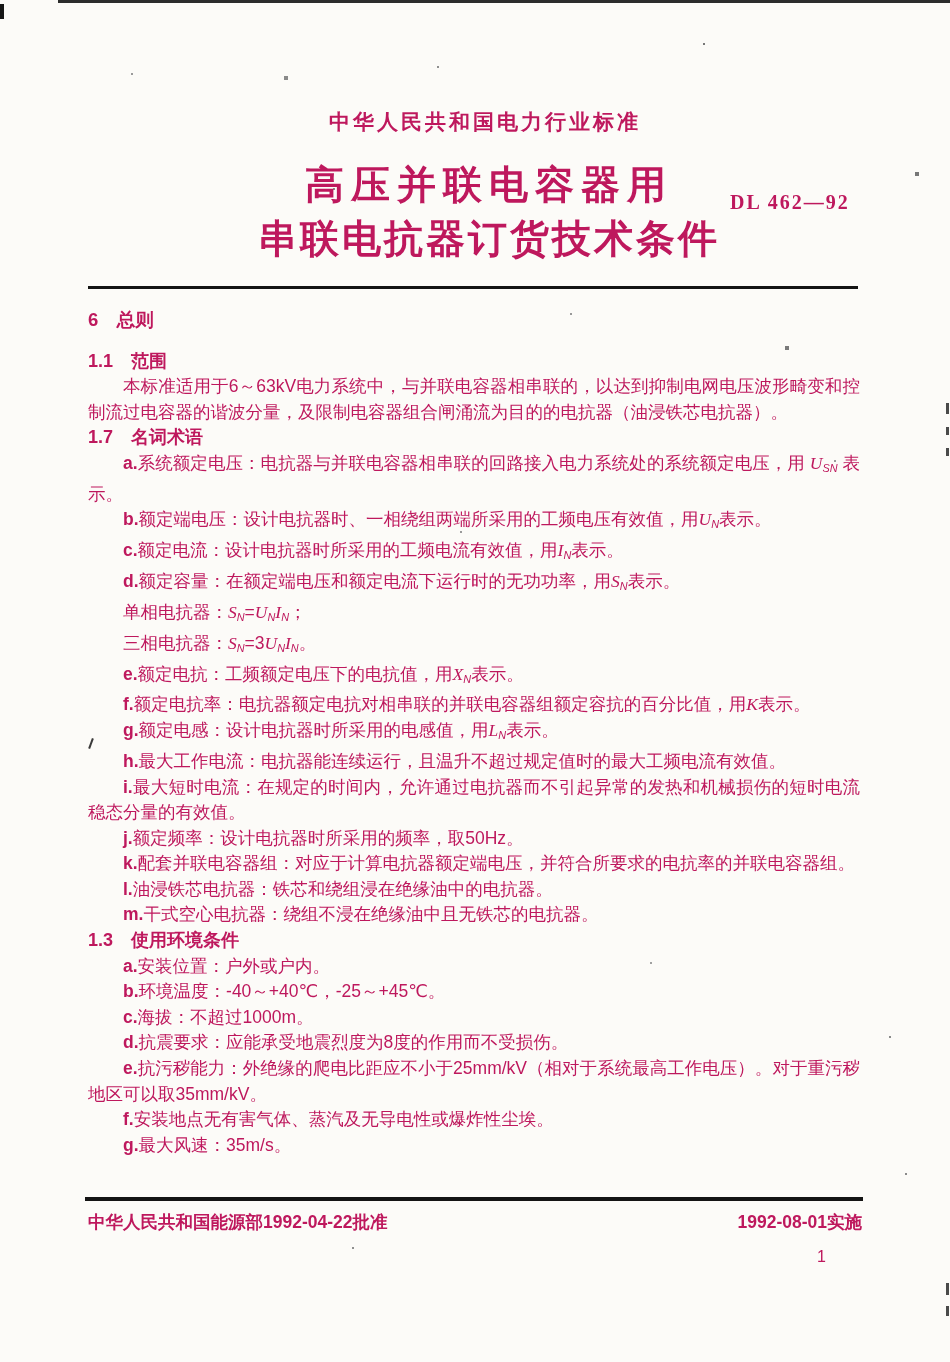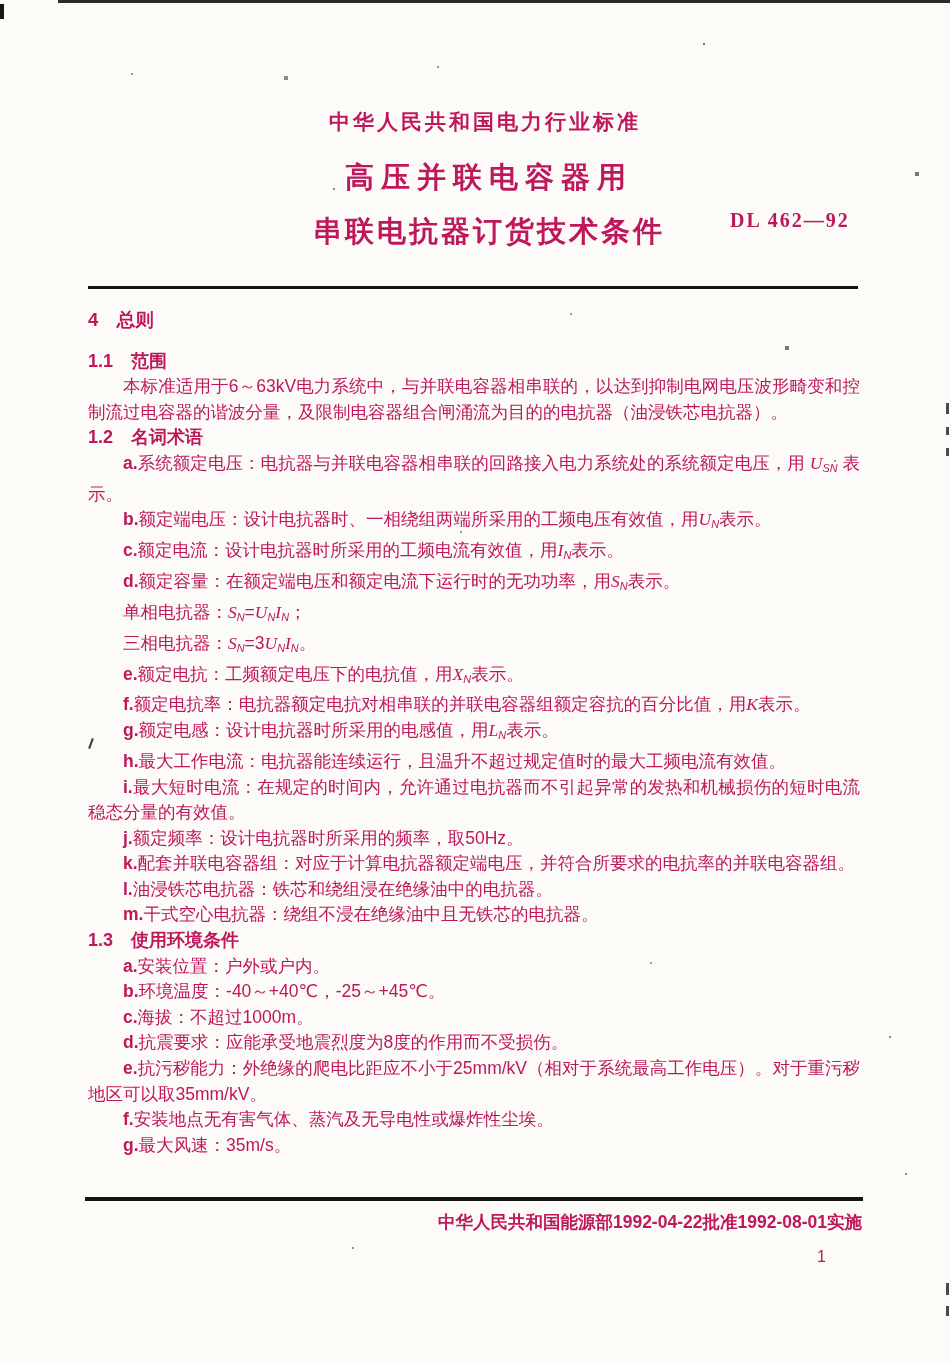--- a/index.html
+++ b/index.html
@@ -25,40 +25,40 @@
     box-shadow:
       285px 77px 0 1px #8a8a8a, 131px 73px 0 0 #9a9a9a, 437px 66px 0 0 #8f8f8f,
       703px 43px 0 0 #777, 916px 173px 0 1px #777, 333px 188px 0 0 #888,
       786px 347px 0 1px #7a7a7a, 570px 313px 0 0 #999, 460px 531px 0 0 #9a9a9a,
       889px 1036px 0 0 #8a8a8a, 352px 1247px 0 0 #8f8f8f, 834px 460px 0 0 #9b9b9b,
       650px 962px 0 0 #a0a0a0, 905px 1173px 0 0 #8a8a8a;}
   
   .std-label{position:absolute;top:108px;left:88px;width:772px;text-align:center;
     font-size:21px;font-weight:700;letter-spacing:3px;padding-left:22px;box-sizing:border-box;}
   .title-line{position:absolute;left:88px;width:772px;text-align:center;
-    font-size:29px;font-weight:700;padding-left:30px;box-sizing:border-box;}
+    font-size:39px;font-weight:700;padding-left:30px;box-sizing:border-box;}
   .t1{top:158px;letter-spacing:7px;}
   .t2{top:212px;letter-spacing:3px;}
   .std-no{position:absolute;top:191px;left:730px;font-size:20px;font-weight:700;
-    letter-spacing:2px;font-family:"Liberation Serif","DejaVu Serif",serif;margin-top:18px;}
+    letter-spacing:2px;font-family:"Liberation Serif","DejaVu Serif",serif;}
   .rule{position:absolute;background:#141414;}
   .rule-top{top:286px;left:88px;width:770px;height:3px;}
   .rule-bottom{top:1197px;left:85px;width:778px;height:4px;}
   
   .doc-body{position:absolute;top:307px;left:88px;width:772px;
     font-size:17.5px;line-height:25.6px;}
   .doc-body p{margin:0;text-indent:2em;text-align:justify;}
   .doc-body p.h1{font-weight:700;font-size:18.5px;text-indent:0;margin:0 0 16px 0;}
   .doc-body p.h2{font-weight:700;font-size:18px;text-indent:0;margin:0;}
   .doc-body i{font-family:"Liberation Serif","DejaVu Serif",serif;font-style:italic;}
   .doc-body sub{font-size:0.62em;vertical-align:-0.3em;letter-spacing:0;font-style:italic;}
   .doc-body b{font-weight:700;}
   
   .footer{position:absolute;top:1210px;left:88px;width:774px;display:flex;
-    justify-content:flex-end;font-weight:700;font-size:17.5px;}
+    justify-content:space-between;font-weight:700;font-size:17.5px;}
   .pageno{position:absolute;top:1248px;left:817px;font-size:16px;}
 </style>
 </head>
 <body>
 
 <div class="page">
 
   <div class="top-edge"></div>
   <div class="corner-mark"></div>
   <div class="specks"></div>
@@ -70,24 +70,24 @@
   <div class="edge-dash d5"></div>
 
   <div class="std-label">中华人民共和国电力行业标准</div>
   <div class="title-line t1">高压并联电容器用</div>
   <div class="std-no">DL 462—92</div>
   <div class="title-line t2">串联电抗器订货技术条件</div>
 
   <div class="rule rule-top"></div>
 
   <div class="doc-body" id="doc-body">
-      <p class="h1">4　总则</p>
+      <p class="h1">6　总则</p>
       <p class="h2">1.1　范围</p>
       <p class="p">本标准适用于6～63kV电力系统中，与并联电容器相串联的，以达到抑制电网电压波形畸变和控制流过电容器的谐波分量，及限制电容器组合闸涌流为目的的电抗器（油浸铁芯电抗器）。</p>
-      <p class="h2">1.2　名词术语</p>
+      <p class="h2">1.7　名词术语</p>
       <p class="p"><b>a.</b>系统额定电压：电抗器与并联电容器相串联的回路接入电力系统处的系统额定电压，用 <i>U</i><sub>SN</sub> 表示。</p>
       <p class="p"><b>b.</b>额定端电压：设计电抗器时、一相绕组两端所采用的工频电压有效值，用<i>U</i><sub>N</sub>表示。</p>
       <p class="p"><b>c.</b>额定电流：设计电抗器时所采用的工频电流有效值，用<i>I</i><sub>N</sub>表示。</p>
       <p class="p"><b>d.</b>额定容量：在额定端电压和额定电流下运行时的无功功率，用<i>S</i><sub>N</sub>表示。</p>
       <p class="p">单相电抗器：<i>S</i><sub>N</sub>=<i>U</i><sub>N</sub><i>I</i><sub>N</sub>；</p>
       <p class="p">三相电抗器：<i>S</i><sub>N</sub>=3<i>U</i><sub>N</sub><i>I</i><sub>N</sub>。</p>
       <p class="p"><b>e.</b>额定电抗：工频额定电压下的电抗值，用<i>X</i><sub>N</sub>表示。</p>
       <p class="p"><b>f.</b>额定电抗率：电抗器额定电抗对相串联的并联电容器组额定容抗的百分比值，用<i>K</i>表示。</p>
       <p class="p"><b>g.</b>额定电感：设计电抗器时所采用的电感值，用<i>L</i><sub>N</sub>表示。</p>
       <p class="p"><b>h.</b>最大工作电流：电抗器能连续运行，且温升不超过规定值时的最大工频电流有效值。</p>

